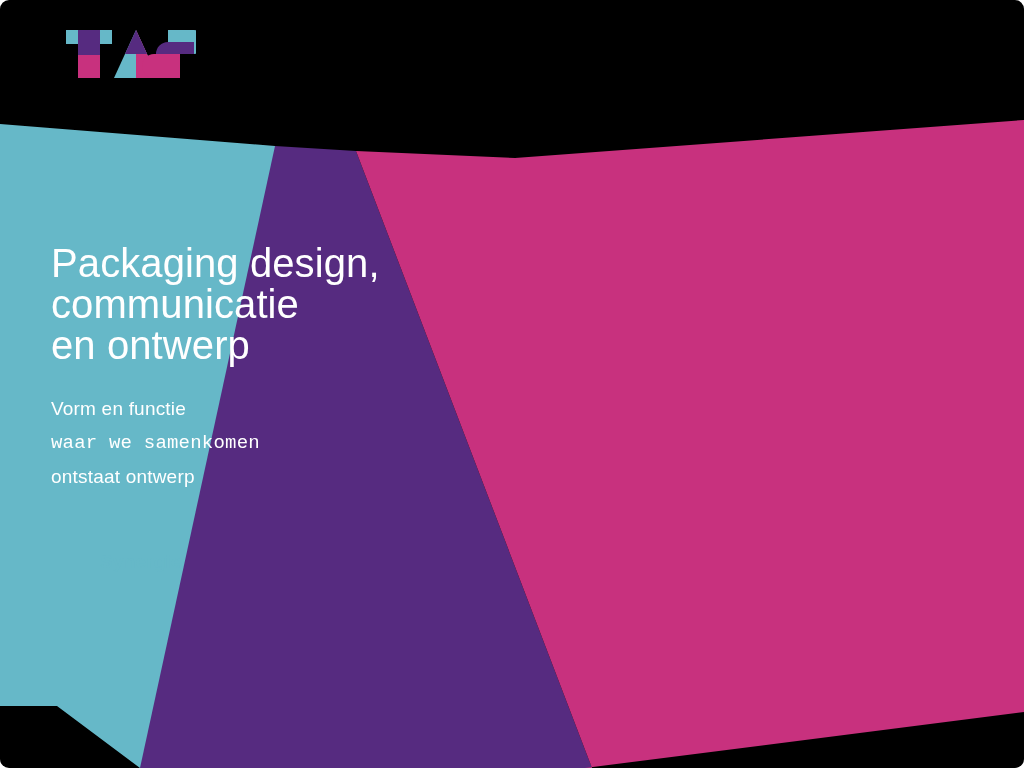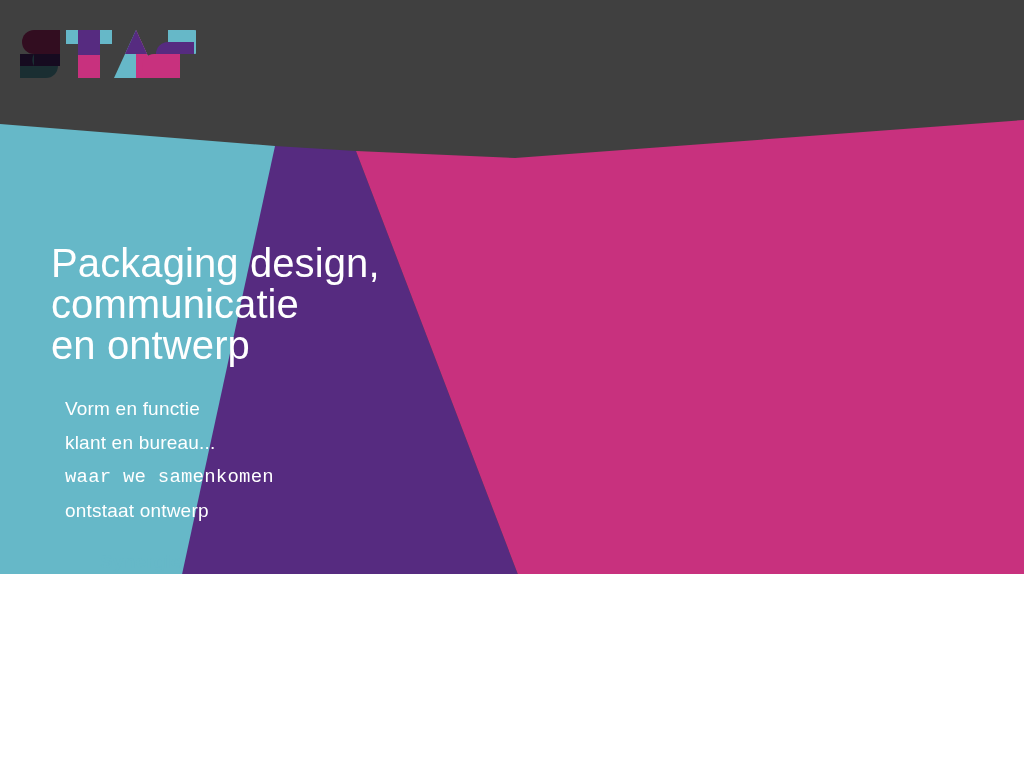--- a/index.html
+++ b/index.html
@@ -9,23 +9,24 @@
     width: 1024px;
     height: 768px;
     overflow: hidden;
     background: #ffffff;
     font-family: "Liberation Sans", sans-serif;
   }
 
   #slide {
     position: relative;
     width: 1024px;
-    height: 574px;
-    background: #404040;
+    height: 768px;
+    background: #000000;
     overflow: hidden;
+    border-radius: 9px;
   }
 
   
   #bg-shapes {
     position: absolute;
     left: 0;
     top: 0;
     width: 1024px;
     height: 768px;
   }
@@ -51,21 +52,20 @@
     font-weight: 400;
     letter-spacing: 0.1px;
     white-space: pre-line;
   }
 
   #body-lines {
     position: absolute;
     left: 51px;
     top: 392px;
     width: 520px;
-    margin-left: 14px;
   }
 
   .body-line {
     color: #ffffff;
     font-size: 19px;
     line-height: 34px;
     font-weight: 400;
     letter-spacing: 0.2px;
   }
 
@@ -138,20 +138,19 @@
       <path d="M 164,14 A 12,12 0 0 1 176,26 L 164,26 Z" fill="#562b80"></path>
     </g>
   </svg>
 
   <div id="headline" style="color: rgb(255, 255, 255);">Packaging design,
 communicatie
 en ontwerp</div>
 
   <div id="body-lines">
     <div class="body-line" style="color: rgb(255, 255, 255);">Vorm en functie</div>
-    <div class="body-line" style="color: rgb(255, 255, 255);">klant en bureau...</div>
     <div class="body-line" style="color: rgb(255, 255, 255); font-family: Liberation Mono, monospace;">waar we samenkomen</div>
     <div class="body-line" style="color: rgb(255, 255, 255);">ontstaat ontwerp</div>
   </div>
 
   <div id="tagline" style="color: rgb(102, 184, 200);">Synergie</div>
 
 </div>
 
 </body></html>

